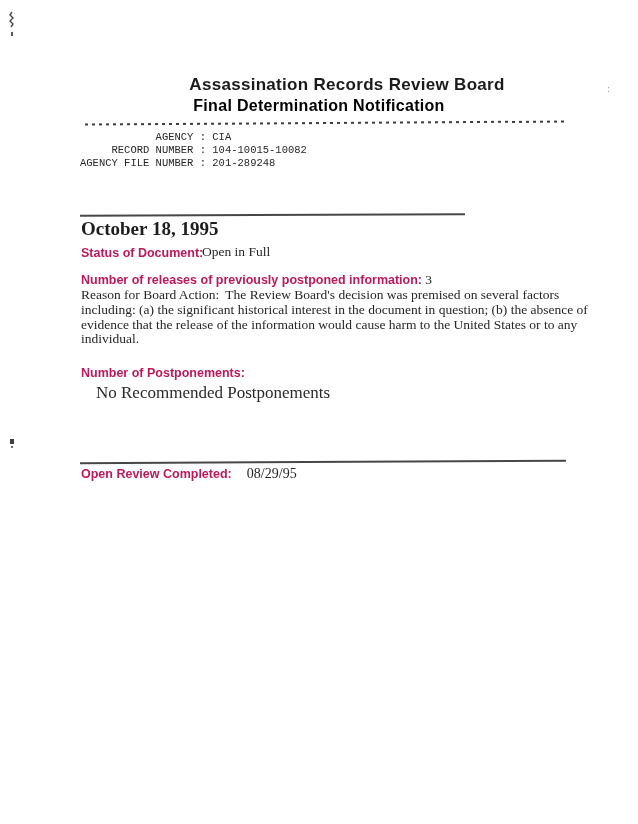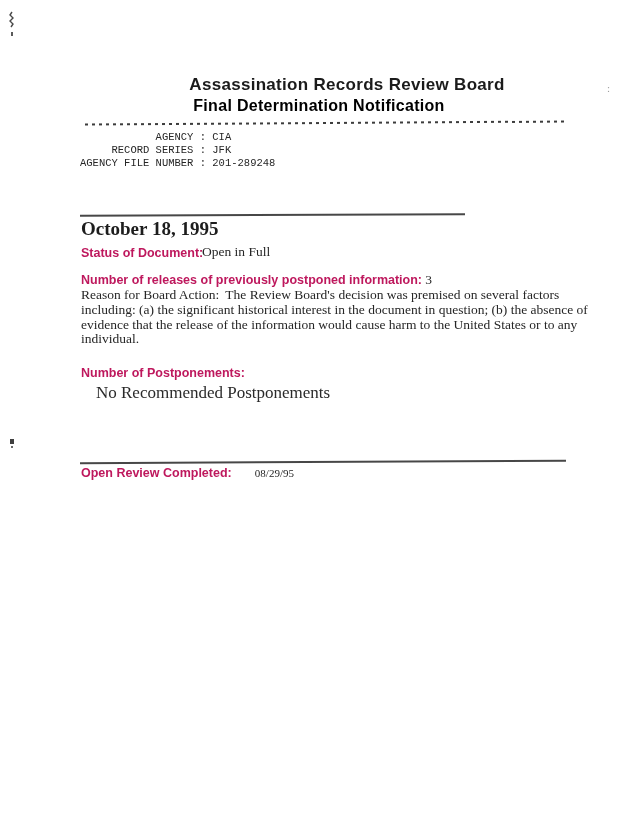--- a/index.html
+++ b/index.html
@@ -97,21 +97,21 @@
     top: 366px; left: 81px;
     font-size: 12.5px;
   }
   .postponements-value {
     position: absolute;
     top: 383px; left: 96px;
     font-size: 17px;
     color: #2a2a2a;
   }
   .board-review-row { position: absolute; top: 466px; left: 81px; font-size: 12.5px; }
-  .board-review-row .value { font-family: "Liberation Serif", "DejaVu Serif", serif; font-weight: normal; font-size: 11px; color: #262626; margin-left: 20px; }
+  .board-review-row .value { font-family: "Liberation Serif", "DejaVu Serif", serif; font-weight: normal; font-size: 14px; color: #262626; margin-left: 12px; }
   
   .artifact { position: absolute; color: #555; }
   .artifact-squiggle { top: 10px; left: 7px; }
   .artifact-speck { top: 436px; left: 8px; }
   .artifact-colon {
     top: 82px; left: 607px;
     font-family: "Liberation Serif", serif;
     font-size: 11px; color: #9a9a9a;
   }
 </style>
@@ -134,21 +134,21 @@
   </div>
   <div class="artifact artifact-colon">:</div>
 
   <div class="title1">Assassination Records Review Board</div>
   <div class="title2">Final Determination Notification</div>
 
   <div class="dashed-rule"></div>
 
   <div class="record-block">
     <div>            AGENCY : CIA</div>
-    <div>     RECORD SERIES : JFK</div>
+    <div>     RECORD NUMBER : 104-10015-10082</div>
     <div>AGENCY FILE NUMBER : 201-289248</div>
   </div>
 
   <div class="solid-rule rule-1"></div>
 
   <div class="date-line">October 18, 1995</div>
 
   <div class="status-row">
     <span class="sans-bold label">Status of Document:</span>
     <span class="serif value">Open in Full</span>

